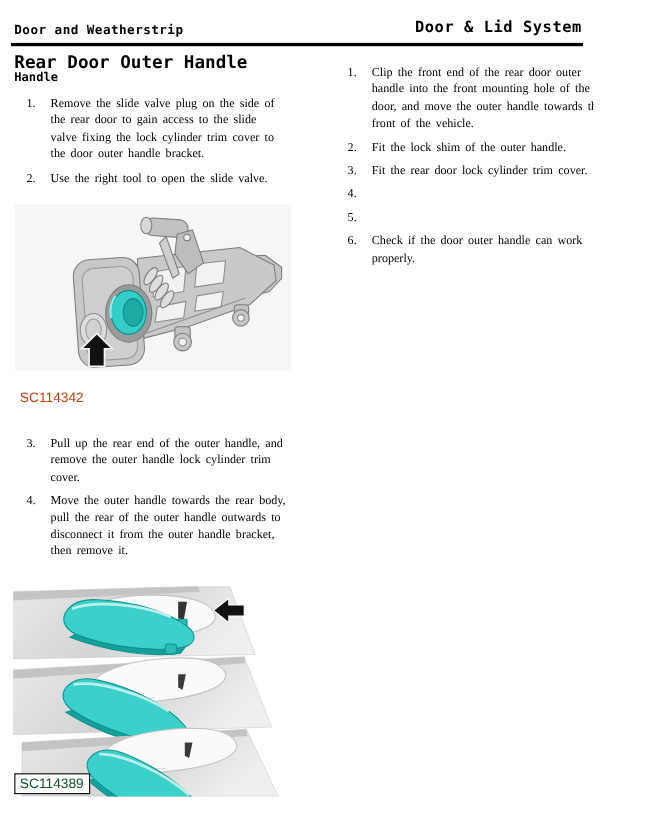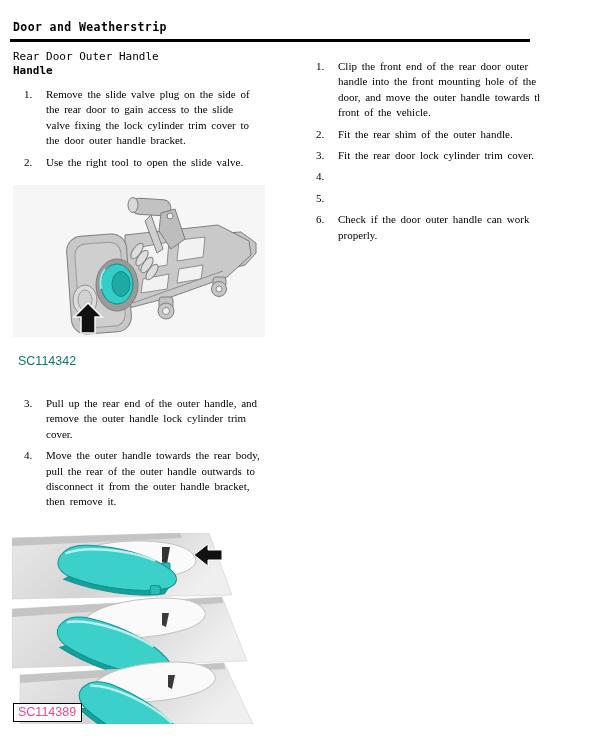--- a/index.html
+++ b/index.html
@@ -17,49 +17,50 @@
     position:absolute; right:11px; top:17px;
     font-family:"DejaVu Sans Mono", monospace; font-weight:bold;
     font-size:14px; letter-spacing:0.5px;
   }
   .rule { position:absolute; left:10px; right:10px; top:39px; height:3px; background:#000; }
 
   
   .col-left  { position:absolute; left:13px;  top:50px; width:280px; }
   .col-right { position:absolute; left:308px; top:50px; width:282px; }
 
-  .sec-title { font-family:"DejaVu Sans Mono", monospace; font-size:11px; line-height:14px; }
+  .sec-title { font-family:"DejaVu Sans Mono", monospace; font-size:16px; line-height:14px;font-weight:bold; }
   .sec-sub   { font-family:"DejaVu Sans Mono", monospace; font-size:11px; line-height:14px; font-weight:bold; }
 
   .steps { margin-top:9px; }
   .step  { display:flex; margin-bottom:6px; font-size:11px; line-height:15.4px; }
   .step .num { flex:0 0 22px; margin-left:11px; }
   .step .txt { flex:1; white-space:pre-line; word-spacing:2px; }
   .col-right .step .num { margin-left:8px; }
 
   
   .fig1 { position:absolute; left:13px; top:185px; width:252px; height:186px; }
   .fig1-label {
     position:absolute; left:5px; bottom:3px;
-    font-family:"Liberation Sans", sans-serif; font-size:12.5px; color:#0f766e;
+    font-family:"Liberation Sans", sans-serif; font-size:12.5px; color:#c2410c;
   }
   .steps2 { position:absolute; left:13px; top:396px; width:280px; }
   .fig2 { position:absolute; left:12px; top:533px; width:252px; height:191px; }
   .fig2-label {
     position:absolute; left:1px; bottom:2px;
     background:#fff; border:1px solid #000; padding:1px 5px 2px 4px;
-    font-family:"Liberation Sans", sans-serif; font-size:12.5px; color:#ec4899;
+    font-family:"Liberation Sans", sans-serif; font-size:12.5px; color:#14532d;
   }
 </style>
 </head>
 <body>
 
 <div class="page">
 
   <div class="hdr-left">Door and Weatherstrip</div>
+  <div class="hdr-right">Door &amp; Lid System</div>
   <div class="rule"></div>
 
   <div class="col-left">
     <div class="sec-title">Rear Door Outer Handle</div>
     <div class="sec-sub">Handle</div>
     <div class="steps">
       <div class="step">
         <span class="num">1.</span>
         <div class="txt">Remove the slide valve plug on the side of
 the rear door to gain access to the slide
@@ -195,21 +196,21 @@
     <div class="steps">
       <div class="step">
         <span class="num">1.</span>
         <div class="txt">Clip the front end of the rear door outer
 handle into the front mounting hole of the
 door, and move the outer handle towards the
 front of the vehicle.</div>
       </div>
       <div class="step">
         <span class="num">2.</span>
-        <div class="txt">Fit the rear shim of the outer handle.</div>
+        <div class="txt">Fit the lock shim of the outer handle.</div>
       </div>
       <div class="step">
         <span class="num">3.</span>
         <div class="txt">Fit the rear door lock cylinder trim cover.</div>
       </div>
       <div class="step">
         <span class="num">4.</span>
       </div>
       <div class="step">
         <span class="num">5.</span>

